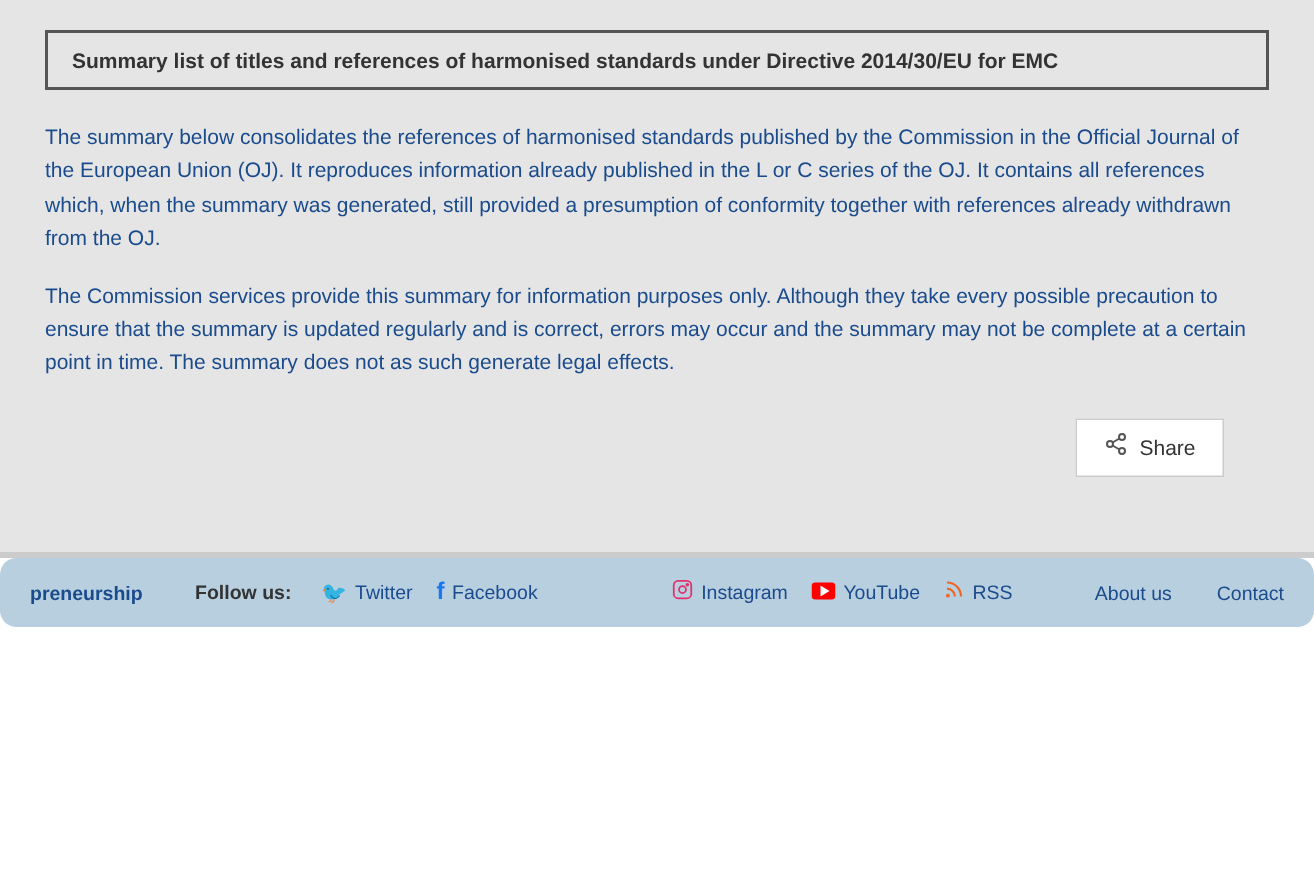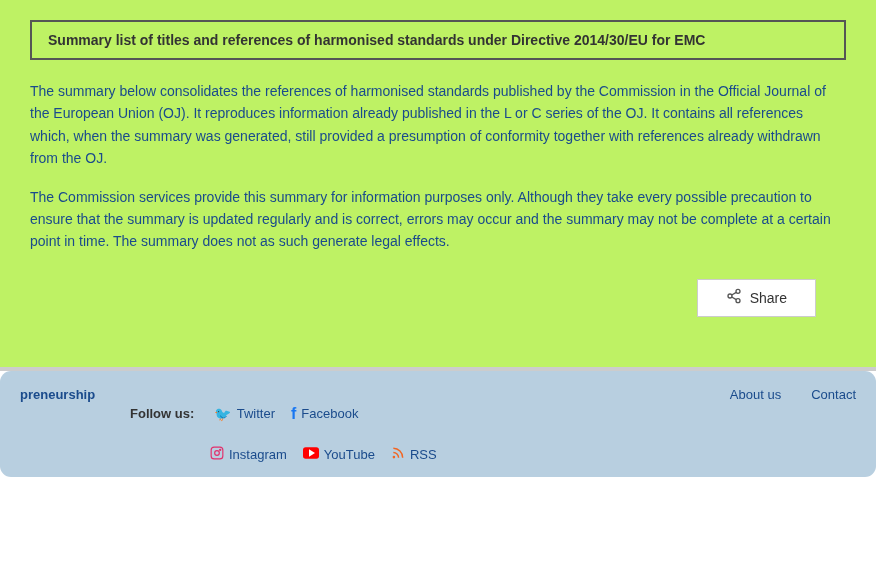--- a/index.html
+++ b/index.html
@@ -5,21 +5,21 @@
     * { box-sizing: border-box; margin: 0; padding: 0; }
     body {
       font-family: Arial, sans-serif;
       font-size: 14px;
       background: #fff;
       color: #333;
     }
 
     .main-content {
       padding: 20px 30px 30px 30px;
-      background: #bef264;
+      background: #e5e5e5;
       max-width: 876px;
     }
 
     .title-box {
       border: 2px solid #555;
       padding: 10px 16px;
       margin-bottom: 20px;
       display: inline-block;
       width: 100%;
     }
@@ -73,21 +73,21 @@
       display: flex;
       justify-content: flex-end;
       padding: 10px 30px 20px 0;
     }
 
     .share-button {
       display: flex;
       align-items: center;
       gap: 8px;
       border: 1px solid #ccc;
-      padding: 8px 28px;
+      padding: 8px 18px;
       background: #fff;
       cursor: pointer;
       font-size: 14px;
       color: #333;
     }
 
     .share-icon {
       color: #555;
       font-size: 16px;
     }
@@ -105,24 +105,22 @@
     .footer-left {
       font-size: 13px;
       color: #1a4b8c;
       font-weight: bold;
       min-width: 110px;
       padding-top: 2px;
     }
 
     .footer-social {
       display: flex;
-      flex-direction: column;
-      gap: 23px;
+      gap: 10px;
       min-width: 200px;
-      margin-top: 20px;
     }
 
     .footer-social-row {
       display: flex;
       align-items: center;
       gap: 16px;
     }
 
     .follow-label {
       font-size: 13px;

